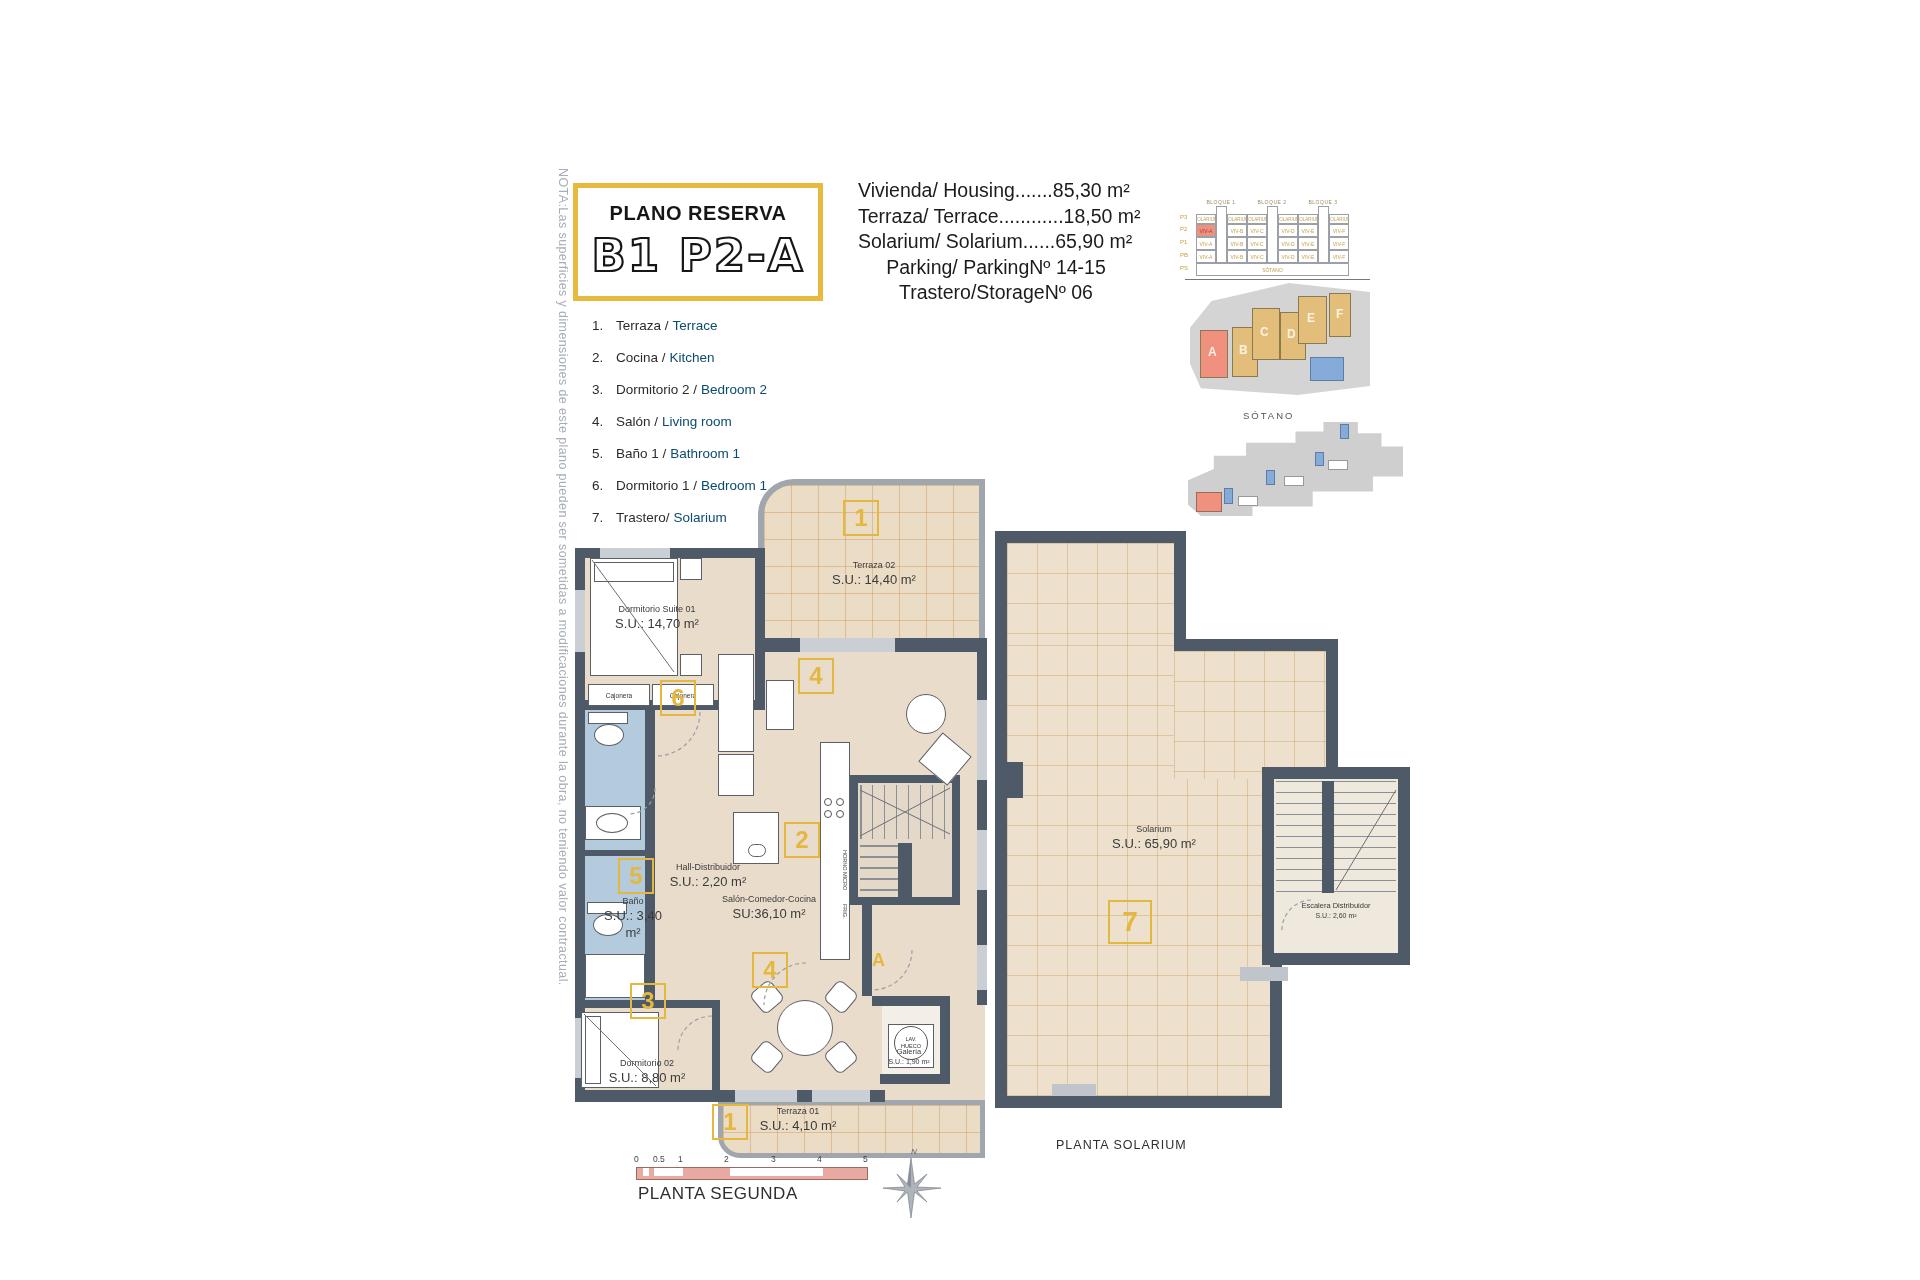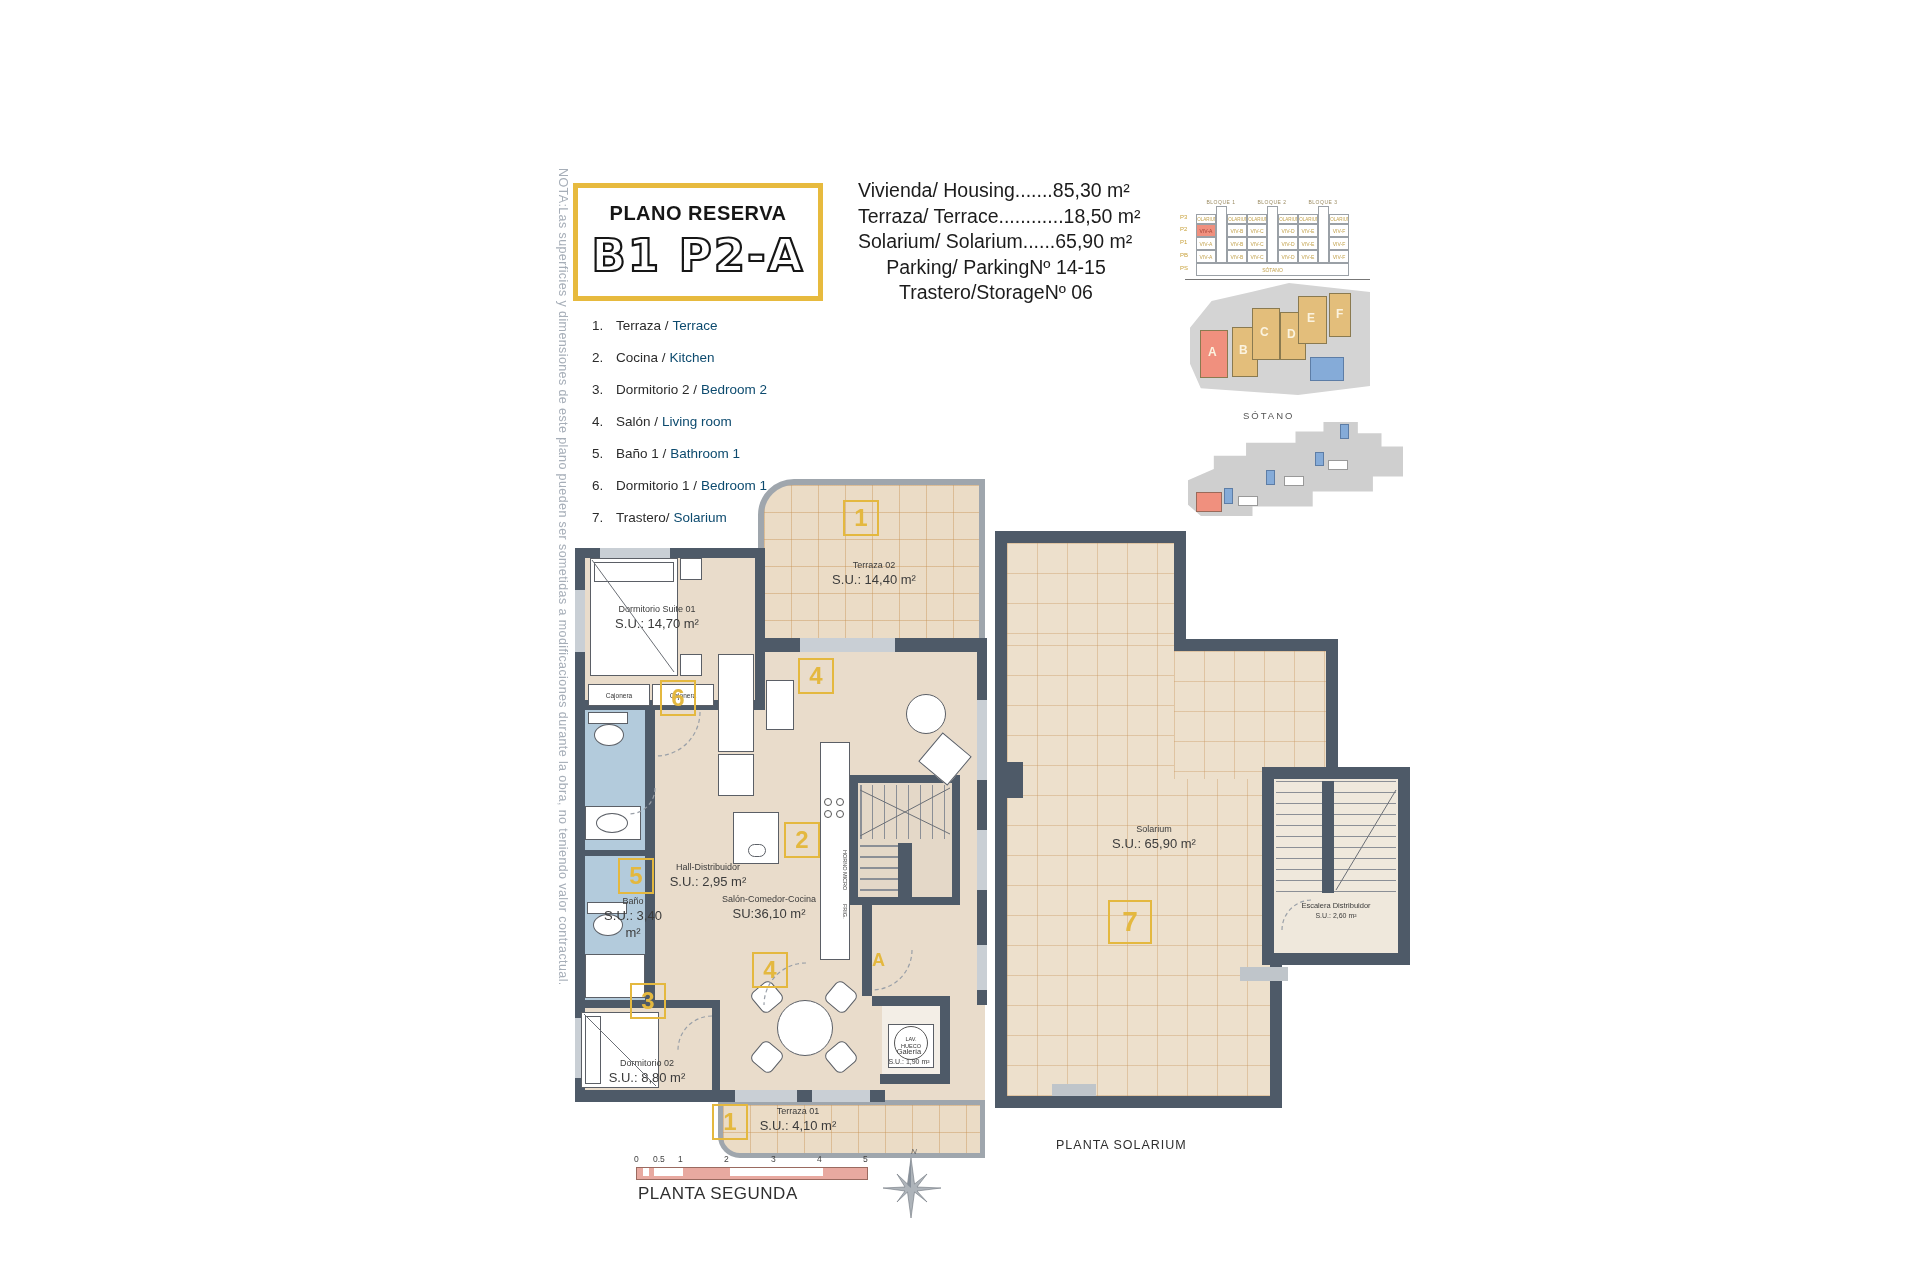--- a/index.html
+++ b/index.html
@@ -317,21 +317,21 @@
     <div class="lb" style="left:814px;top:560px;width:120px;">
       <div>Terraza 02</div>
       <div class="a2">S.U.: 14,40 m²</div>
     </div>
     <div class="lb" style="left:598px;top:604px;width:118px;">
       <div>Dormitorio Suite 01</div>
       <div class="a2">S.U.: 14,70 m²</div>
     </div>
     <div class="lb" style="left:660px;top:862px;width:96px;">
       <div>Hall-Distribuidor</div>
-      <div class="a2">S.U.: 2,95 m²</div>
+      <div class="a2">S.U.: 2,20 m²</div>
     </div>
     <div class="lb" style="left:596px;top:896px;width:74px;">
       <div>Baño</div>
       <div class="a2">S.U.: 3,40 m²</div>
     </div>
     <div class="lb" style="left:710px;top:894px;width:118px;">
       <div>Salón-Comedor-Cocina</div>
       <div class="a2">SU:36,10 m²</div>
     </div>
     <div class="lb" style="left:598px;top:1026px;width:98px;margin-top:32px;">

